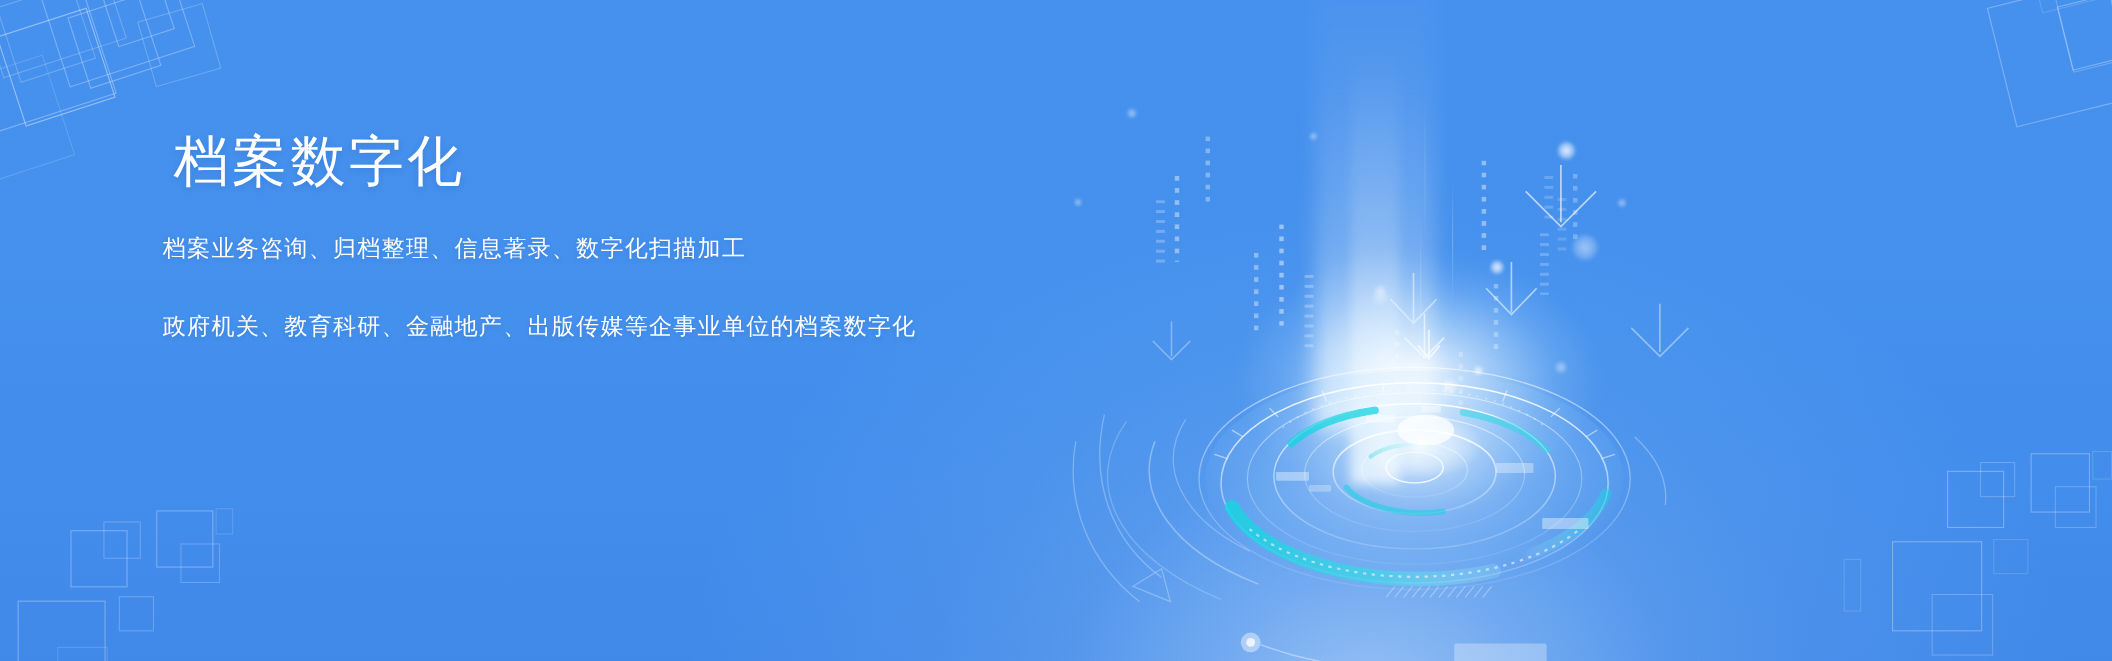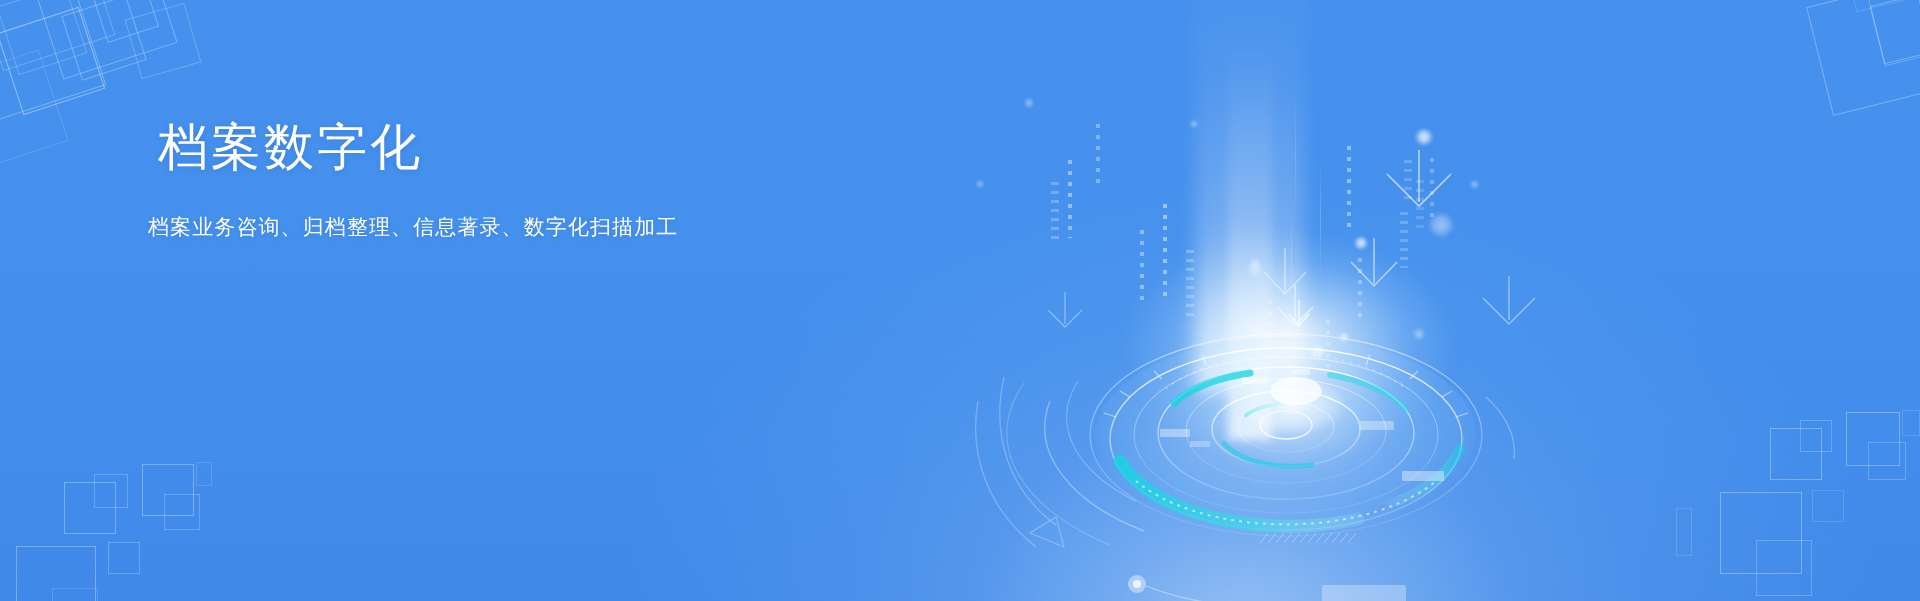--- a/index.html
+++ b/index.html
@@ -386,16 +386,17 @@
         <line x1="380" y1="258" x2="388" y2="248"></line>
         <line x1="388" y1="258" x2="396" y2="248"></line>
       </g>
     </svg>
   </div>
 
   <div class="content">
     <h1 class="title">档案数字化</h1>
     <div class="sub-list">
       <p class="sub-line">档案业务咨询、归档整理、信息著录、数字化扫描加工</p>
+      <p class="sub-line">政府机关、教育科研、金融地产、出版传媒等企事业单位的档案数字化</p>
     </div>
   </div>
 
 </div>
 
 </body></html>

